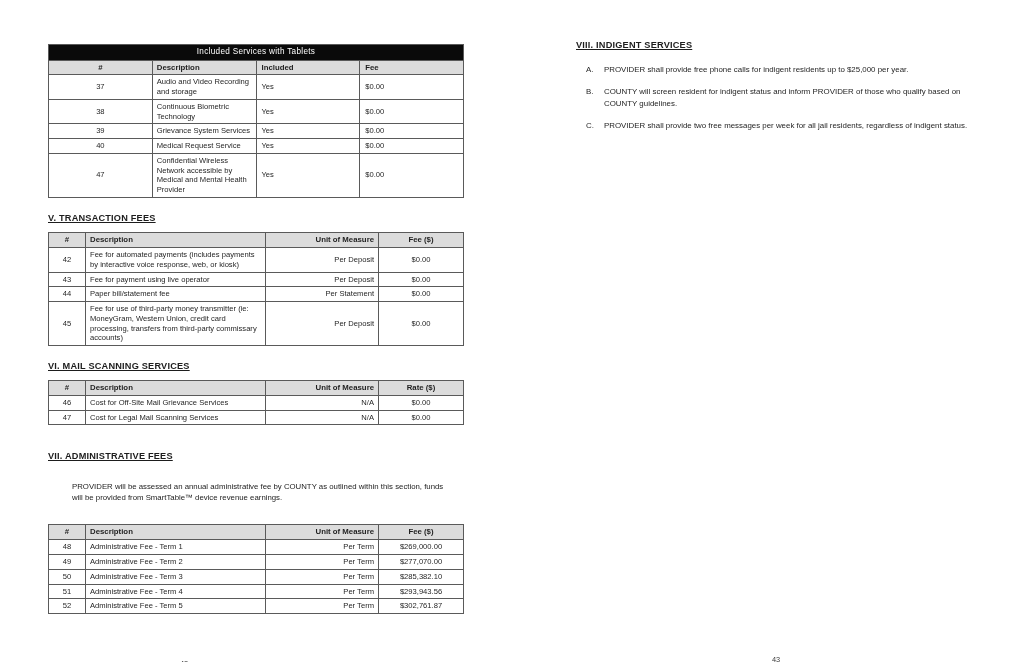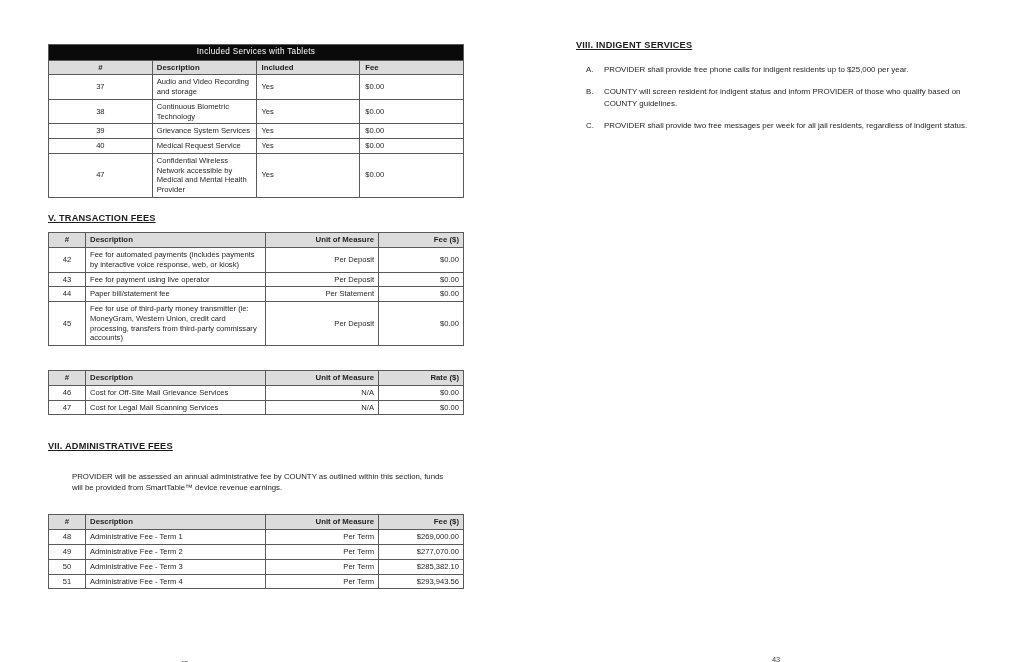--- a/index.html
+++ b/index.html
@@ -76,21 +76,21 @@
     border: 1px solid #0a0a0a;
   }
   tr.head-row > th {
     background: #dcdcdc;
     font-weight: bold;
     font-size: 7.8px;
   }
   .c-num   { width: 28px;  text-align: center; }
   .c-desc  { text-align: left; padding-left: 5px; }
   .c-mid   { width: 104px; text-align: right; }
-  .c-fee   { width: 76px;  text-align: right; }
+  .c-fee   { width: 76px;  text-align: center; }
   
   .t1 .c-mid, .t1 .c-fee { text-align: left; padding-left: 5px; }
   .t1 .c-mid { width: 96px; margin-left: 24px; }
   .t1 .c-fee { width: 76px; }
 
   .row-tall td { height: 20px; }
 
   
   .body-para {
     font-size: 7.8px;
@@ -221,20 +221,21 @@
           <td class="c-num">45</td>
           <td class="c-desc">Fee for use of third-party money transmitter (ie: MoneyGram, Western Union, credit card processing, transfers from third-party commissary accounts)</td>
           <td class="c-mid">Per Deposit</td>
           <td class="c-fee">$0.00</td>
         </tr>
       </tbody>
     </table>
 
     <div class="gap-table-to-head"></div>
 
+    <div class="section-heading">VI. MAIL SCANNING SERVICES</div>
     <div class="gap-head-to-table"></div>
 
     <table class="fee-table">
       <tbody>
         <tr class="head-row">
           <th class="c-num">#</th>
           <th class="c-desc">Description</th>
           <th class="c-mid">Unit of Measure</th>
           <th class="c-fee">Rate ($)</th>
         </tr>
@@ -286,20 +287,26 @@
           <td class="c-num">50</td>
           <td class="c-desc">Administrative Fee - Term 3</td>
           <td class="c-mid">Per Term</td>
           <td class="c-fee">$285,382.10</td>
         </tr>
         <tr>
           <td class="c-num">51</td>
           <td class="c-desc">Administrative Fee - Term 4</td>
           <td class="c-mid">Per Term</td>
           <td class="c-fee">$293,943.56</td>
+        </tr>
+        <tr>
+          <td class="c-num">52</td>
+          <td class="c-desc">Administrative Fee - Term 5</td>
+          <td class="c-mid">Per Term</td>
+          <td class="c-fee">$302,761.87</td>
         </tr>
       </tbody>
     </table>
 
     <div class="page-number" id="pn-left">42</div>
   </div>
 </div>
 
 <div class="page" id="page-right">
   <div class="content-right">

